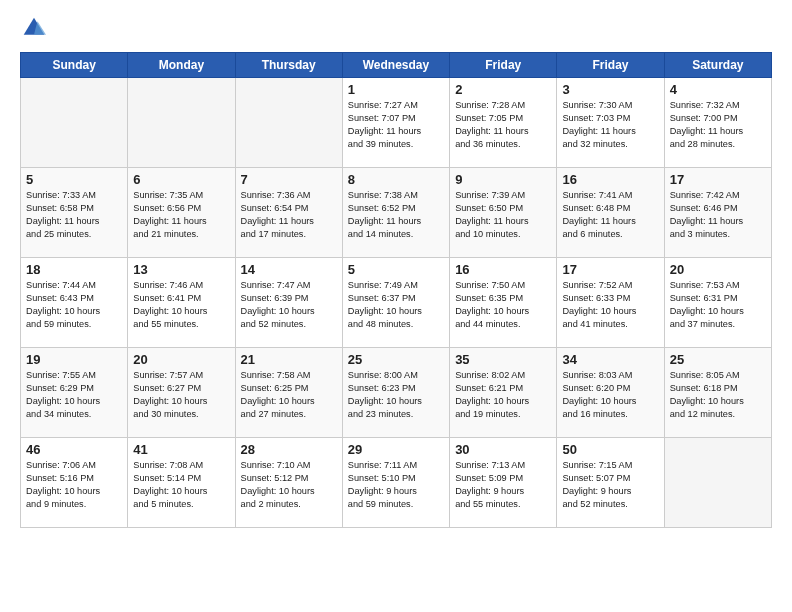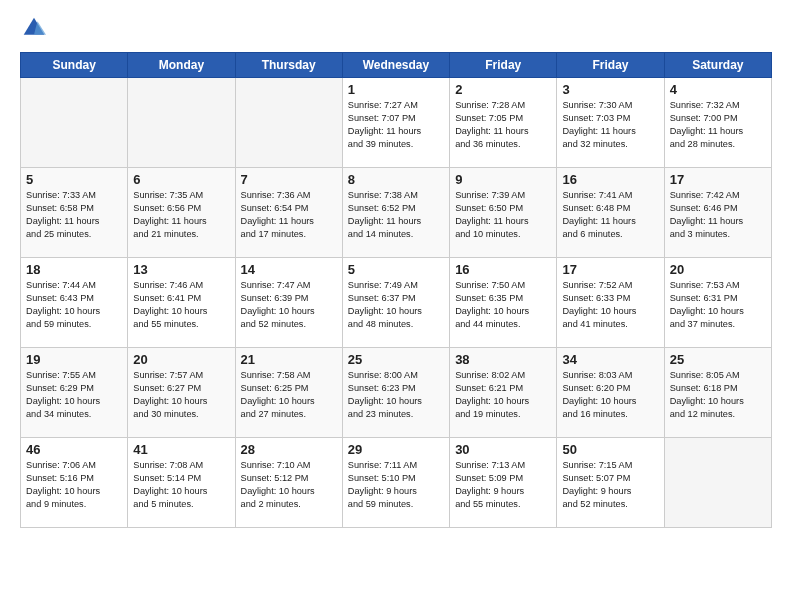--- a/index.html
+++ b/index.html
@@ -222,21 +222,21 @@
         </td>
         <td>
           <span class="day-number">21</span>
           <div class="day-info">Sunrise: 7:58 AM<br>Sunset: 6:25 PM<br>Daylight: 10 hours<br>and 27 minutes.</div>
         </td>
         <td>
           <span class="day-number">25</span>
           <div class="day-info">Sunrise: 8:00 AM<br>Sunset: 6:23 PM<br>Daylight: 10 hours<br>and 23 minutes.</div>
         </td>
         <td>
-          <span class="day-number">38</span>
+          <span class="day-number">35</span>
           <div class="day-info">Sunrise: 8:02 AM<br>Sunset: 6:21 PM<br>Daylight: 10 hours<br>and 19 minutes.</div>
         </td>
         <td>
           <span class="day-number">34</span>
           <div class="day-info">Sunrise: 8:03 AM<br>Sunset: 6:20 PM<br>Daylight: 10 hours<br>and 16 minutes.</div>
         </td>
         <td>
           <span class="day-number">25</span>
           <div class="day-info">Sunrise: 8:05 AM<br>Sunset: 6:18 PM<br>Daylight: 10 hours<br>and 12 minutes.</div>
         </td>

